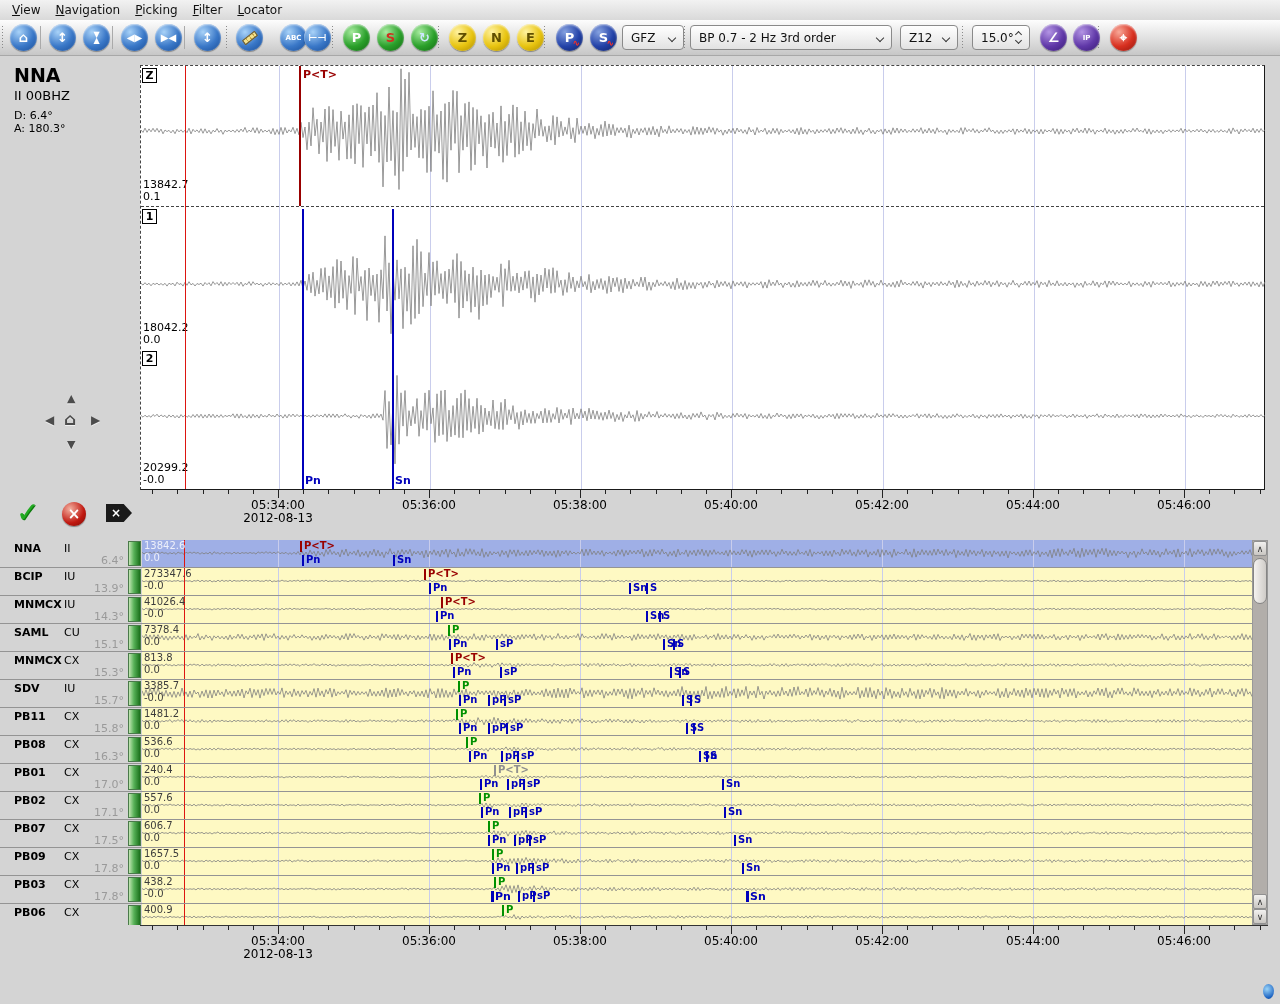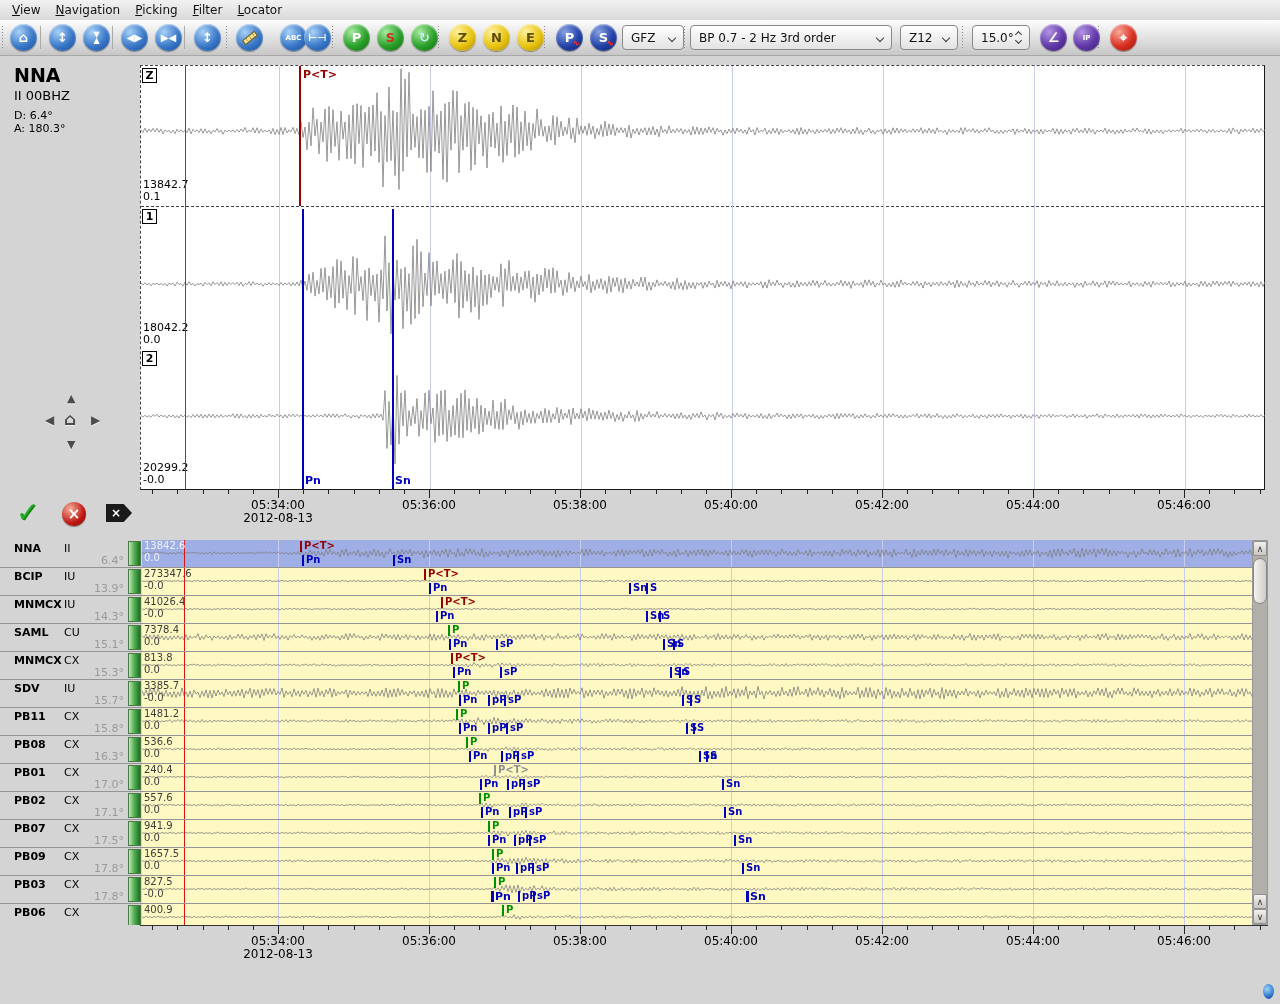--- a/index.html
+++ b/index.html
@@ -582,21 +582,21 @@
           <div class="gridline" style="left: 287px;"></div>
           <div class="gridline" style="left: 438px;"></div>
           <div class="gridline" style="left: 589px;"></div>
           <div class="gridline" style="left: 740px;"></div>
           <div class="gridline" style="left: 891px;"></div>
           <div class="gridline" style="left: 1042px;"></div>
           <svg width="1110" height="27">
             <polyline points="0.0,12.5 2.0,13.5 4.0,12.7 6.0,14.1 8.0,12.6 10.0,13.7 12.0,12.0 14.0,13.9 16.0,11.9 18.0,13.8 20.0,12.3 22.0,13.3 24.0,12.8 26.0,13.6 28.0,12.1 30.0,13.3 32.0,12.7 34.0,14.0 36.0,12.5 38.0,13.4 40.0,12.0 42.0,13.3 44.0,12.3 46.0,13.5 48.0,11.9 50.0,13.7 52.0,12.4 54.0,13.9 56.0,12.3 58.0,13.2 60.0,12.4 62.0,13.8 64.0,12.6 66.0,13.5 68.0,12.6 70.0,14.0 72.0,12.7 74.0,13.2 76.0,11.9 78.0,13.9 80.0,12.2 82.0,13.6 84.0,12.7 86.0,13.5 88.0,12.4 90.0,13.7 92.0,12.7 94.0,13.9 96.0,12.0 98.0,13.6 100.0,12.6 102.0,13.9 104.0,12.3 106.0,14.0 108.0,12.5 110.0,13.7 112.0,12.5 114.0,13.3 116.0,12.4 118.0,14.0 120.0,12.2 122.0,13.9 124.0,12.1 126.0,13.4 128.0,11.9 130.0,14.1 132.0,12.7 134.0,13.4 136.0,12.4 138.0,13.8 140.0,12.1 142.0,13.4 144.0,12.6 146.0,13.5 148.0,12.4 150.0,13.6 152.0,12.8 154.0,13.2 156.0,12.0 158.0,13.6 160.0,11.9 162.0,13.4 164.0,12.3 166.0,13.7 168.0,12.4 170.0,13.6 172.0,12.6 174.0,13.8 176.0,12.5 178.0,13.5 180.0,12.3 182.0,13.7 184.0,12.5 186.0,13.8 188.0,11.9 190.0,13.4 192.0,12.7 194.0,13.8 196.0,12.7 198.0,13.5 200.0,12.2 202.0,13.7 204.0,12.6 206.0,13.2 208.0,12.1 210.0,13.3 212.0,12.6 214.0,13.4 216.0,12.2 218.0,13.8 220.0,12.6 222.0,13.8 224.0,11.9 226.0,13.5 228.0,12.7 230.0,13.8 232.0,12.4 234.0,13.7 236.0,12.8 238.0,13.5 240.0,12.7 242.0,13.5 244.0,12.2 246.0,13.7 248.0,12.6 250.0,13.5 252.0,12.5 254.0,13.7 256.0,12.6 258.0,13.6 260.0,12.3 262.0,13.4 264.0,12.4 266.0,13.3 268.0,12.0 270.0,13.4 272.0,12.4 274.0,13.5 276.0,12.8 278.0,13.9 280.0,12.6 282.0,13.5 284.0,12.3 286.0,13.2 288.0,12.6 290.0,14.0 292.0,12.2 294.0,13.5 296.0,12.6 298.0,14.0 300.0,12.8 302.0,13.5 304.0,12.7 306.0,13.9 308.0,12.6 310.0,13.6 312.0,12.4 314.0,13.6 316.0,12.1 318.0,13.4 320.0,11.9 322.0,13.9 324.0,12.4 326.0,13.5 328.0,12.5 330.0,13.4 332.0,12.6 334.0,13.5 336.0,12.0 338.0,13.5 340.0,12.3 342.0,13.9 344.0,11.8 346.0,13.7 348.0,11.9 350.0,14.0 352.0,10.6 354.0,15.8 356.0,11.3 358.0,15.2 360.0,11.1 362.0,13.8 364.0,11.7 366.0,16.1 368.0,11.9 370.0,13.8 372.0,11.6 374.0,15.4 376.0,11.6 378.0,15.6 380.0,10.8 382.0,14.3 384.0,10.4 386.0,15.7 388.0,11.4 390.0,14.3 392.0,11.2 394.0,14.5 396.0,12.1 398.0,13.7 400.0,12.3 402.0,14.4 404.0,12.4 406.0,14.3 408.0,12.0 410.0,13.5 412.0,10.9 414.0,14.7 416.0,12.5 418.0,14.6 420.0,11.5 422.0,14.4 424.0,11.3 426.0,13.5 428.0,12.3 430.0,14.6 432.0,12.4 434.0,14.6 436.0,12.3 438.0,13.4 440.0,12.6 442.0,13.5 444.0,11.3 446.0,14.1 448.0,12.4 450.0,13.4 452.0,12.1 454.0,14.4 456.0,11.8 458.0,13.6 460.0,12.1 462.0,13.4 464.0,12.4 466.0,14.5 468.0,12.6 470.0,13.8 472.0,12.5 474.0,13.4 476.0,11.9 478.0,14.2 480.0,11.9 482.0,14.0 484.0,12.5 486.0,13.7 488.0,11.6 490.0,14.7 492.0,11.4 494.0,14.6 496.0,12.6 498.0,13.5 500.0,11.7 502.0,14.0 504.0,12.1 506.0,13.6 508.0,11.3 510.0,13.8 512.0,11.7 514.0,13.4 516.0,12.4 518.0,13.5 520.0,12.1 522.0,14.7 524.0,12.0 526.0,13.8 528.0,11.6 530.0,13.4 532.0,12.6 534.0,14.5 536.0,12.5 538.0,13.9 540.0,11.4 542.0,13.9 544.0,12.6 546.0,13.6 548.0,11.6 550.0,14.5 552.0,12.0 554.0,14.0 556.0,11.9 558.0,13.8 560.0,11.7 562.0,13.4 564.0,12.5 566.0,14.4 568.0,12.2 570.0,13.6 572.0,12.1 574.0,14.2 576.0,11.4 578.0,14.6 580.0,12.5 582.0,14.4 584.0,12.4 586.0,13.4 588.0,12.2 590.0,13.5 592.0,11.8 594.0,13.3 596.0,12.6 598.0,13.9 600.0,12.6 602.0,13.9 604.0,12.6 606.0,14.5 608.0,11.5 610.0,13.8 612.0,11.7 614.0,14.5 616.0,12.2 618.0,13.3 620.0,12.1 622.0,13.8 624.0,11.9 626.0,14.0 628.0,12.7 630.0,13.6 632.0,11.4 634.0,13.5 636.0,12.4 638.0,13.9 640.0,11.6 642.0,13.5 644.0,11.4 646.0,13.7 648.0,11.6 650.0,13.8 652.0,12.0 654.0,13.3 656.0,12.6 658.0,13.5 660.0,12.6 662.0,14.4 664.0,11.8 666.0,13.8 668.0,11.7 670.0,14.3 672.0,12.2 674.0,14.4 676.0,12.2 678.0,13.9 680.0,11.9 682.0,14.0 684.0,11.4 686.0,14.2 688.0,12.6 690.0,13.5 692.0,12.5 694.0,13.4 696.0,12.3 698.0,13.5 700.0,11.5 702.0,13.5 704.0,12.5 706.0,13.7 708.0,12.4 710.0,14.4 712.0,12.6 714.0,14.0 716.0,12.6 718.0,13.6 720.0,12.5 722.0,13.4 724.0,12.7 726.0,13.9 728.0,12.0 730.0,14.4 732.0,12.4 734.0,13.6 736.0,12.2 738.0,14.1 740.0,11.9 742.0,13.7 744.0,12.6 746.0,13.7 748.0,12.6 750.0,14.3 752.0,12.0 754.0,14.0 756.0,11.7 758.0,13.9 760.0,12.0 762.0,13.8 764.0,12.5 766.0,13.3 768.0,12.3 770.0,14.3 772.0,12.3 774.0,14.5 776.0,11.8 778.0,13.9 780.0,12.3 782.0,13.3 784.0,12.4 786.0,14.1 788.0,12.6 790.0,13.3 792.0,12.3 794.0,13.5 796.0,12.5 798.0,14.3 800.0,12.4 802.0,13.6 804.0,12.3 806.0,13.9 808.0,11.7 810.0,13.3 812.0,12.4 814.0,14.3 816.0,11.6 818.0,13.4 820.0,12.4 822.0,13.3 824.0,11.8 826.0,13.6 828.0,11.7 830.0,14.3 832.0,12.2 834.0,13.8 836.0,12.2 838.0,13.9 840.0,12.3 842.0,14.4 844.0,12.0 846.0,13.3 848.0,11.6 850.0,13.5 852.0,11.8 854.0,14.1 856.0,12.4 858.0,13.3 860.0,12.7 862.0,14.1 864.0,12.5 866.0,14.0 868.0,11.6 870.0,13.7 872.0,12.2 874.0,13.8 876.0,11.7 878.0,13.9 880.0,11.9 882.0,14.4 884.0,12.6 886.0,13.7 888.0,12.2 890.0,13.4 892.0,12.2 894.0,13.6 896.0,12.6 898.0,13.9 900.0,12.3 902.0,13.5 904.0,12.2 906.0,14.3 908.0,12.5 910.0,14.3 912.0,12.0 914.0,13.7 916.0,12.7 918.0,13.3 920.0,11.6 922.0,14.4 924.0,12.7 926.0,14.2 928.0,11.7 930.0,14.2 932.0,12.0 934.0,13.3 936.0,11.6 938.0,14.0 940.0,12.6 942.0,14.1 944.0,12.7 946.0,13.3 948.0,12.4 950.0,13.3 952.0,11.8 954.0,13.5 956.0,12.7 958.0,14.1 960.0,12.2 962.0,14.0 964.0,11.6 966.0,14.4 968.0,12.1 970.0,13.5 972.0,12.3 974.0,13.8 976.0,12.4 978.0,13.3 980.0,12.2 982.0,13.5 984.0,12.7 986.0,14.1 988.0,12.7 990.0,14.3 992.0,12.2 994.0,13.3 996.0,12.3 998.0,14.0 1000.0,12.1 1002.0,14.3 1004.0,12.5 1006.0,13.9 1008.0,12.7 1010.0,13.5 1012.0,12.7 1014.0,14.3 1016.0,12.7 1018.0,13.5 1020.0,12.5 1022.0,13.5 1024.0,12.0 1026.0,13.8 1028.0,12.5 1030.0,14.3 1032.0,11.9 1034.0,13.6 1036.0,11.9 1038.0,13.3 1040.0,11.8 1042.0,13.6 1044.0,11.7 1046.0,14.2 1048.0,12.7 1050.0,13.5 1052.0,12.5 1054.0,13.5 1056.0,12.5 1058.0,13.6 1060.0,12.4 1062.0,13.5 1064.0,12.6 1066.0,13.3 1068.0,12.7 1070.0,13.3 1072.0,11.9 1074.0,13.6 1076.0,12.0 1078.0,13.3 1080.0,11.7 1082.0,14.2 1084.0,11.9 1086.0,13.6 1088.0,12.6 1090.0,13.6 1092.0,11.9 1094.0,13.3 1096.0,12.4 1098.0,13.4 1100.0,12.5 1102.0,13.3 1104.0,12.6 1106.0,13.3 1108.0,12.3 1110.0,14.2" fill="none" stroke="#7f7f7f" stroke-width="0.8"></polyline>
           </svg>
           <div class="redline" style="left: 42px;"></div>
-          <div class="rowamp">941.9</div>
+          <div class="rowamp">606.7</div>
           <div class="rowamp" style="top: 11px;">0.0</div>
           <div class="pm-bar" style="left: 346px; top: 1px; background: rgb(0, 145, 0); width: 2px;"></div>
           <div class="pm-lab" style="left: 350px; top: 0px; color: rgb(0, 145, 0);">P</div>
           <div class="pm-bar" style="left: 346px; top: 15px; background: rgb(0, 0, 187); width: 2px;"></div>
           <div class="pm-lab" style="left: 350px; top: 14px; color: rgb(0, 0, 187);">Pn</div>
           <div class="pm-bar" style="left: 372px; top: 15px; background: rgb(0, 0, 187); width: 2px;"></div>
           <div class="pm-lab" style="left: 376px; top: 14px; color: rgb(0, 0, 187);">pP</div>
           <div class="pm-bar" style="left: 387px; top: 15px; background: rgb(0, 0, 187); width: 2px;"></div>
           <div class="pm-lab" style="left: 391px; top: 14px; color: rgb(0, 0, 187);">sP</div>
           <div class="pm-bar" style="left: 592px; top: 15px; background: rgb(0, 0, 187); width: 2px;"></div>
@@ -644,21 +644,21 @@
           <div class="gridline" style="left: 287px;"></div>
           <div class="gridline" style="left: 438px;"></div>
           <div class="gridline" style="left: 589px;"></div>
           <div class="gridline" style="left: 740px;"></div>
           <div class="gridline" style="left: 891px;"></div>
           <div class="gridline" style="left: 1042px;"></div>
           <svg width="1110" height="27">
             <polyline points="0.0,12.5 2.0,13.8 4.0,11.9 6.0,14.0 8.0,12.4 10.0,13.3 12.0,12.7 14.0,13.7 16.0,12.7 18.0,13.4 20.0,12.5 22.0,14.1 24.0,12.5 26.0,13.4 28.0,12.1 30.0,13.4 32.0,12.7 34.0,13.4 36.0,12.6 38.0,13.4 40.0,12.0 42.0,13.8 44.0,12.8 46.0,13.4 48.0,12.8 50.0,13.3 52.0,12.7 54.0,13.9 56.0,12.2 58.0,13.3 60.0,12.1 62.0,13.8 64.0,12.6 66.0,13.3 68.0,12.3 70.0,14.0 72.0,12.4 74.0,13.5 76.0,12.6 78.0,13.7 80.0,12.2 82.0,13.7 84.0,12.3 86.0,14.0 88.0,12.6 90.0,13.6 92.0,12.4 94.0,13.3 96.0,12.3 98.0,13.9 100.0,12.6 102.0,13.3 104.0,11.9 106.0,13.3 108.0,12.8 110.0,13.4 112.0,12.4 114.0,13.9 116.0,12.5 118.0,13.8 120.0,12.4 122.0,13.4 124.0,12.1 126.0,13.4 128.0,12.5 130.0,13.2 132.0,11.9 134.0,13.3 136.0,12.3 138.0,13.3 140.0,12.5 142.0,13.8 144.0,12.5 146.0,13.8 148.0,12.5 150.0,13.4 152.0,12.7 154.0,13.4 156.0,12.7 158.0,13.2 160.0,12.1 162.0,13.4 164.0,12.0 166.0,13.2 168.0,12.2 170.0,13.2 172.0,12.8 174.0,13.9 176.0,12.7 178.0,13.2 180.0,12.4 182.0,13.9 184.0,12.6 186.0,13.5 188.0,12.6 190.0,14.0 192.0,12.4 194.0,14.1 196.0,12.7 198.0,13.8 200.0,12.4 202.0,13.2 204.0,12.8 206.0,13.3 208.0,12.6 210.0,13.3 212.0,12.2 214.0,13.8 216.0,12.4 218.0,13.8 220.0,12.6 222.0,14.0 224.0,12.0 226.0,13.6 228.0,12.6 230.0,13.2 232.0,12.5 234.0,13.9 236.0,12.0 238.0,13.2 240.0,12.2 242.0,14.0 244.0,12.1 246.0,13.4 248.0,12.5 250.0,13.8 252.0,12.5 254.0,13.7 256.0,12.5 258.0,13.3 260.0,11.9 262.0,13.4 264.0,12.0 266.0,14.1 268.0,12.3 270.0,13.4 272.0,12.1 274.0,13.4 276.0,12.2 278.0,13.7 280.0,12.4 282.0,13.8 284.0,12.8 286.0,13.5 288.0,12.7 290.0,13.2 292.0,12.7 294.0,13.5 296.0,12.3 298.0,13.3 300.0,12.7 302.0,13.4 304.0,12.5 306.0,13.3 308.0,12.4 310.0,13.3 312.0,12.2 314.0,13.4 316.0,12.5 318.0,13.3 320.0,12.7 322.0,13.3 324.0,12.6 326.0,13.3 328.0,12.4 330.0,14.0 332.0,12.4 334.0,13.4 336.0,12.5 338.0,13.7 340.0,12.5 342.0,14.0 344.0,12.5 346.0,13.3 348.0,12.4 350.0,13.4 352.0,11.5 354.0,14.1 356.0,11.9 358.0,15.2 360.0,10.2 362.0,13.9 364.0,8.8 366.0,15.4 368.0,9.6 370.0,17.1 372.0,9.7 374.0,16.3 376.0,8.9 378.0,16.8 380.0,10.9 382.0,14.7 384.0,12.2 386.0,14.2 388.0,10.8 390.0,14.8 392.0,9.6 394.0,13.8 396.0,12.0 398.0,13.9 400.0,9.8 402.0,14.3 404.0,11.4 406.0,16.2 408.0,11.7 410.0,13.9 412.0,11.0 414.0,14.2 416.0,12.4 418.0,13.9 420.0,12.2 422.0,13.6 424.0,12.3 426.0,14.4 428.0,12.4 430.0,15.1 432.0,11.8 434.0,15.0 436.0,11.6 438.0,13.6 440.0,12.5 442.0,13.5 444.0,12.2 446.0,14.7 448.0,11.6 450.0,14.1 452.0,11.6 454.0,13.7 456.0,11.1 458.0,13.4 460.0,12.5 462.0,14.1 464.0,12.0 466.0,15.0 468.0,11.6 470.0,14.8 472.0,11.2 474.0,14.9 476.0,12.6 478.0,13.8 480.0,11.5 482.0,14.8 484.0,11.9 486.0,13.5 488.0,12.2 490.0,14.8 492.0,12.6 494.0,14.3 496.0,12.0 498.0,14.6 500.0,11.3 502.0,14.7 504.0,12.0 506.0,14.5 508.0,11.8 510.0,14.4 512.0,11.2 514.0,13.8 516.0,11.5 518.0,14.9 520.0,12.4 522.0,13.8 524.0,12.3 526.0,13.8 528.0,12.0 530.0,14.1 532.0,11.7 534.0,13.6 536.0,12.6 538.0,13.7 540.0,12.6 542.0,13.5 544.0,12.6 546.0,14.9 548.0,12.0 550.0,14.2 552.0,11.2 554.0,14.5 556.0,11.4 558.0,14.6 560.0,12.5 562.0,13.9 564.0,12.1 566.0,13.4 568.0,12.2 570.0,13.4 572.0,12.6 574.0,13.8 576.0,12.6 578.0,14.6 580.0,12.1 582.0,14.7 584.0,11.9 586.0,14.8 588.0,12.2 590.0,14.4 592.0,11.9 594.0,14.0 596.0,12.6 598.0,13.7 600.0,12.4 602.0,14.1 604.0,12.2 606.0,14.0 608.0,12.6 610.0,14.4 612.0,11.9 614.0,14.8 616.0,12.4 618.0,14.4 620.0,12.4 622.0,13.9 624.0,11.5 626.0,14.1 628.0,12.6 630.0,13.9 632.0,12.4 634.0,14.0 636.0,11.8 638.0,14.4 640.0,12.5 642.0,13.4 644.0,11.8 646.0,13.9 648.0,11.6 650.0,14.6 652.0,11.7 654.0,13.7 656.0,11.9 658.0,14.5 660.0,11.3 662.0,14.4 664.0,11.6 666.0,13.4 668.0,11.6 670.0,13.5 672.0,12.3 674.0,14.1 676.0,11.7 678.0,13.4 680.0,11.4 682.0,14.4 684.0,11.8 686.0,13.4 688.0,12.2 690.0,14.3 692.0,12.5 694.0,13.9 696.0,12.4 698.0,13.7 700.0,12.0 702.0,14.3 704.0,12.3 706.0,13.5 708.0,11.6 710.0,13.7 712.0,12.1 714.0,13.8 716.0,12.5 718.0,14.5 720.0,11.7 722.0,14.5 724.0,11.5 726.0,13.4 728.0,12.6 730.0,14.0 732.0,12.5 734.0,14.3 736.0,11.9 738.0,14.5 740.0,12.4 742.0,14.1 744.0,12.2 746.0,13.4 748.0,12.6 750.0,13.5 752.0,11.3 754.0,14.1 756.0,12.3 758.0,14.5 760.0,11.4 762.0,14.0 764.0,11.5 766.0,13.3 768.0,12.6 770.0,13.5 772.0,11.8 774.0,14.6 776.0,11.9 778.0,13.3 780.0,12.3 782.0,14.0 784.0,12.2 786.0,13.7 788.0,11.5 790.0,13.4 792.0,12.3 794.0,14.3 796.0,12.1 798.0,13.7 800.0,12.6 802.0,14.2 804.0,12.7 806.0,14.0 808.0,12.4 810.0,14.2 812.0,12.6 814.0,13.5 816.0,11.7 818.0,14.2 820.0,11.4 822.0,13.6 824.0,12.3 826.0,14.4 828.0,12.6 830.0,13.3 832.0,11.5 834.0,13.4 836.0,12.3 838.0,13.4 840.0,11.5 842.0,13.6 844.0,12.2 846.0,13.3 848.0,12.2 850.0,14.1 852.0,12.6 854.0,13.7 856.0,12.5 858.0,14.4 860.0,12.6 862.0,13.7 864.0,12.7 866.0,13.7 868.0,11.7 870.0,14.5 872.0,12.5 874.0,13.8 876.0,12.7 878.0,13.7 880.0,12.3 882.0,14.0 884.0,12.5 886.0,14.0 888.0,12.4 890.0,14.0 892.0,12.1 894.0,13.3 896.0,12.7 898.0,14.2 900.0,12.2 902.0,13.8 904.0,12.5 906.0,13.6 908.0,12.3 910.0,13.3 912.0,11.9 914.0,13.9 916.0,12.3 918.0,13.4 920.0,11.9 922.0,14.4 924.0,12.5 926.0,14.0 928.0,12.6 930.0,13.4 932.0,12.3 934.0,14.0 936.0,12.0 938.0,13.3 940.0,11.8 942.0,13.9 944.0,11.9 946.0,13.9 948.0,12.4 950.0,13.9 952.0,11.7 954.0,14.4 956.0,12.6 958.0,13.6 960.0,12.3 962.0,13.4 964.0,11.6 966.0,13.3 968.0,12.3 970.0,13.3 972.0,12.0 974.0,14.2 976.0,12.4 978.0,13.4 980.0,11.9 982.0,14.1 984.0,12.1 986.0,13.8 988.0,12.4 990.0,13.3 992.0,12.7 994.0,14.4 996.0,12.2 998.0,13.3 1000.0,12.6 1002.0,13.5 1004.0,12.7 1006.0,14.2 1008.0,11.7 1010.0,13.5 1012.0,12.5 1014.0,13.6 1016.0,12.1 1018.0,13.9 1020.0,12.3 1022.0,14.3 1024.0,11.8 1026.0,13.3 1028.0,12.7 1030.0,13.7 1032.0,12.5 1034.0,13.9 1036.0,12.4 1038.0,14.1 1040.0,12.7 1042.0,13.4 1044.0,11.8 1046.0,14.0 1048.0,12.7 1050.0,13.4 1052.0,12.6 1054.0,13.5 1056.0,12.7 1058.0,14.3 1060.0,12.3 1062.0,13.3 1064.0,12.3 1066.0,13.6 1068.0,11.9 1070.0,13.9 1072.0,12.6 1074.0,14.2 1076.0,12.7 1078.0,14.1 1080.0,11.9 1082.0,13.4 1084.0,12.2 1086.0,13.6 1088.0,12.0 1090.0,13.4 1092.0,12.3 1094.0,13.3 1096.0,12.1 1098.0,14.1 1100.0,12.6 1102.0,14.1 1104.0,12.4 1106.0,13.7 1108.0,12.6 1110.0,14.0" fill="none" stroke="#7f7f7f" stroke-width="0.8"></polyline>
           </svg>
           <div class="redline" style="left: 42px;"></div>
-          <div class="rowamp">827.5</div>
+          <div class="rowamp">438.2</div>
           <div class="rowamp" style="top: 11px;">-0.0</div>
           <div class="pm-bar" style="left: 352px; top: 1px; background: rgb(0, 145, 0); width: 2px;"></div>
           <div class="pm-lab" style="left: 356px; top: 0px; color: rgb(0, 145, 0);">P</div>
           <div class="pm-bar" style="left: 349px; top: 15px; background: rgb(0, 0, 187); width: 3px;"></div>
           <div class="pm-lab" style="left: 353px; top: 14px; color: rgb(0, 0, 187); font-size: 11px;">Pn</div>
           <div class="pm-bar" style="left: 376px; top: 15px; background: rgb(0, 0, 187); width: 2px;"></div>
           <div class="pm-lab" style="left: 380px; top: 14px; color: rgb(0, 0, 187);">pP</div>
           <div class="pm-bar" style="left: 391px; top: 15px; background: rgb(0, 0, 187); width: 2px;"></div>
           <div class="pm-lab" style="left: 395px; top: 14px; color: rgb(0, 0, 187);">sP</div>
           <div class="pm-bar" style="left: 604px; top: 15px; background: rgb(0, 0, 187); width: 3px;"></div>

